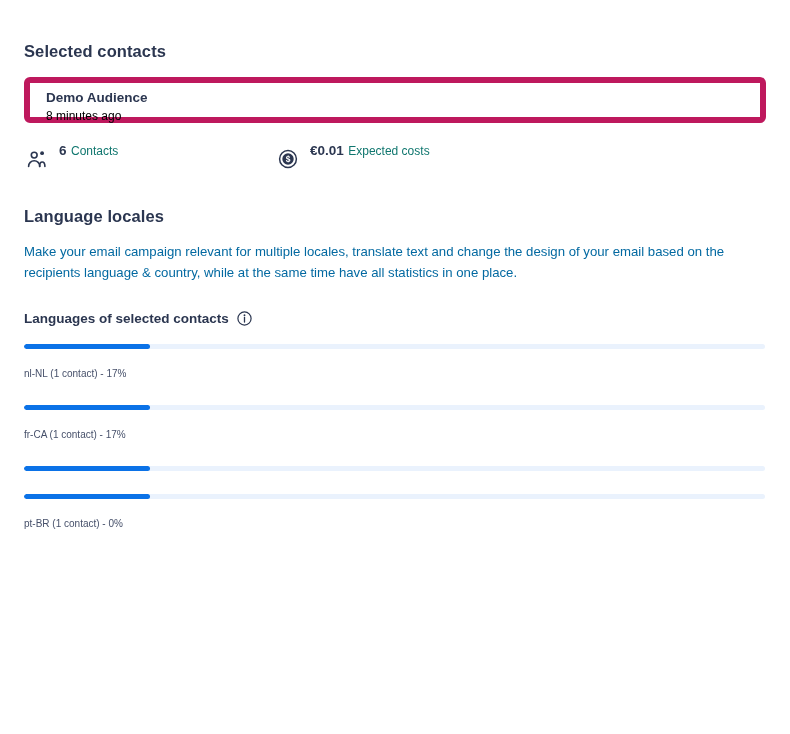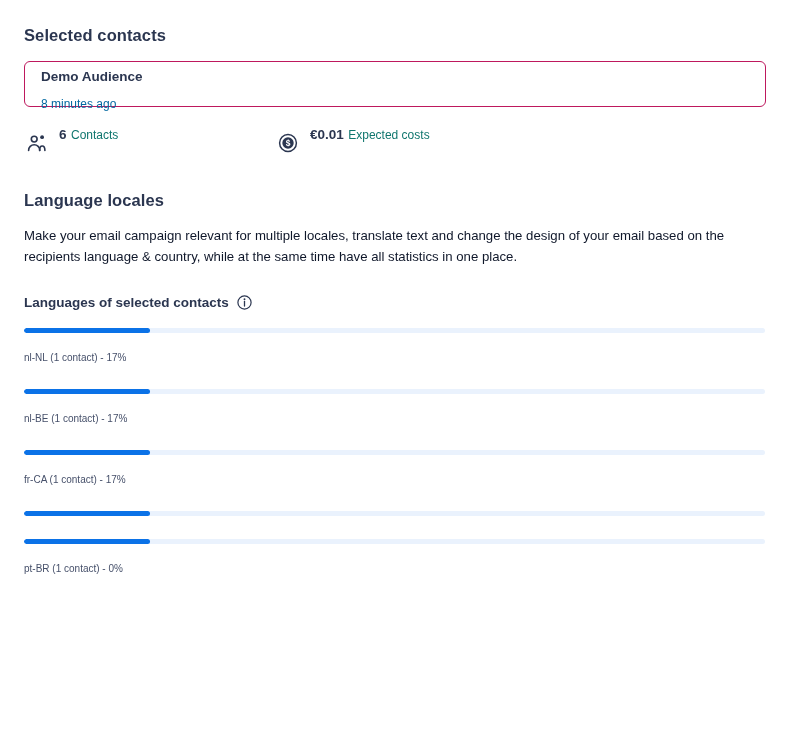--- a/index.html
+++ b/index.html
@@ -13,55 +13,55 @@
     font-family: "Liberation Sans", sans-serif;
     color: #2b3650;
     -webkit-font-smoothing: antialiased;
     overflow: hidden;
   }
   .page {
     position: relative;
     width: 790px;
     height: 734px;
     box-sizing: border-box;
-    padding: 0 24px;
+    padding: 16px 24px;
   }
 
   
   .section-title {
     font-size: 16.5px;
     font-weight: 700;
     color: #2b3650;
     letter-spacing: 0.1px;
     margin: 0;
     padding: 0;
   }
   #selected-contacts-title { padding-top: 26px; }
 
   
   .audience-card {
     margin-top: 16px;
     height: 46px;
-    border: 1px solid #be185d;
+    border: 6px solid #be185d;
     border-radius: 6px;
     box-sizing: border-box;
     padding: 6px 16px 0 16px;
     background: #ffffff;
   }
   .audience-name {
     font-size: 13.5px;
     font-weight: 700;
     color: #2b3650;
     line-height: 17px;
   }
   .audience-time {
     font-size: 12px;
-    color: #0369a1;
+    color: #000000;
     line-height: 17px;
-    margin-top: 11px;
+    margin-top: 2px;
   }
 
   
   .stats-row {
     display: flex;
     margin-top: 18px;
     height: 40px;
   }
   .stat {
     display: flex;
@@ -94,21 +94,21 @@
     line-height: 16px;
     margin-top: 1px;
   }
 
   
   #language-details-title { margin-top: 26px; }
   .description {
     margin-top: 15px;
     font-size: 13.2px;
     line-height: 21px;
-    color: #0f172a;
+    color: #0369a1;
     max-width: 742px;
   }
 
   .subheading-row {
     display: flex;
     align-items: center;
     margin-top: 28px;
   }
   .subheading {
     font-size: 13.5px;
@@ -218,26 +218,20 @@
       <div class="lang-row">
         <div class="bar-track">
           <div class="bar-fill" style="width: 17%;"></div>
         </div>
         <div class="lang-label">nl-NL (1 contact) - 17%</div>
       </div>
       <div class="lang-row">
         <div class="bar-track">
           <div class="bar-fill" style="width: 17%;"></div>
         </div>
-        <div class="lang-label">nl-BE (1 contact) - 17%</div>
-      </div>
-      <div class="lang-row">
-        <div class="bar-track">
-          <div class="bar-fill" style="width: 17%;"></div>
-        </div>
         <div class="lang-label">fr-CA (1 contact) - 17%</div>
       </div>
       <div class="lang-row">
         <div class="bar-track">
           <div class="bar-fill" style="width: 17%;"></div>
         </div>
       </div>
       <div class="lang-row">
         <div class="bar-track">
           <div class="bar-fill" style="width: 17%;"></div>

